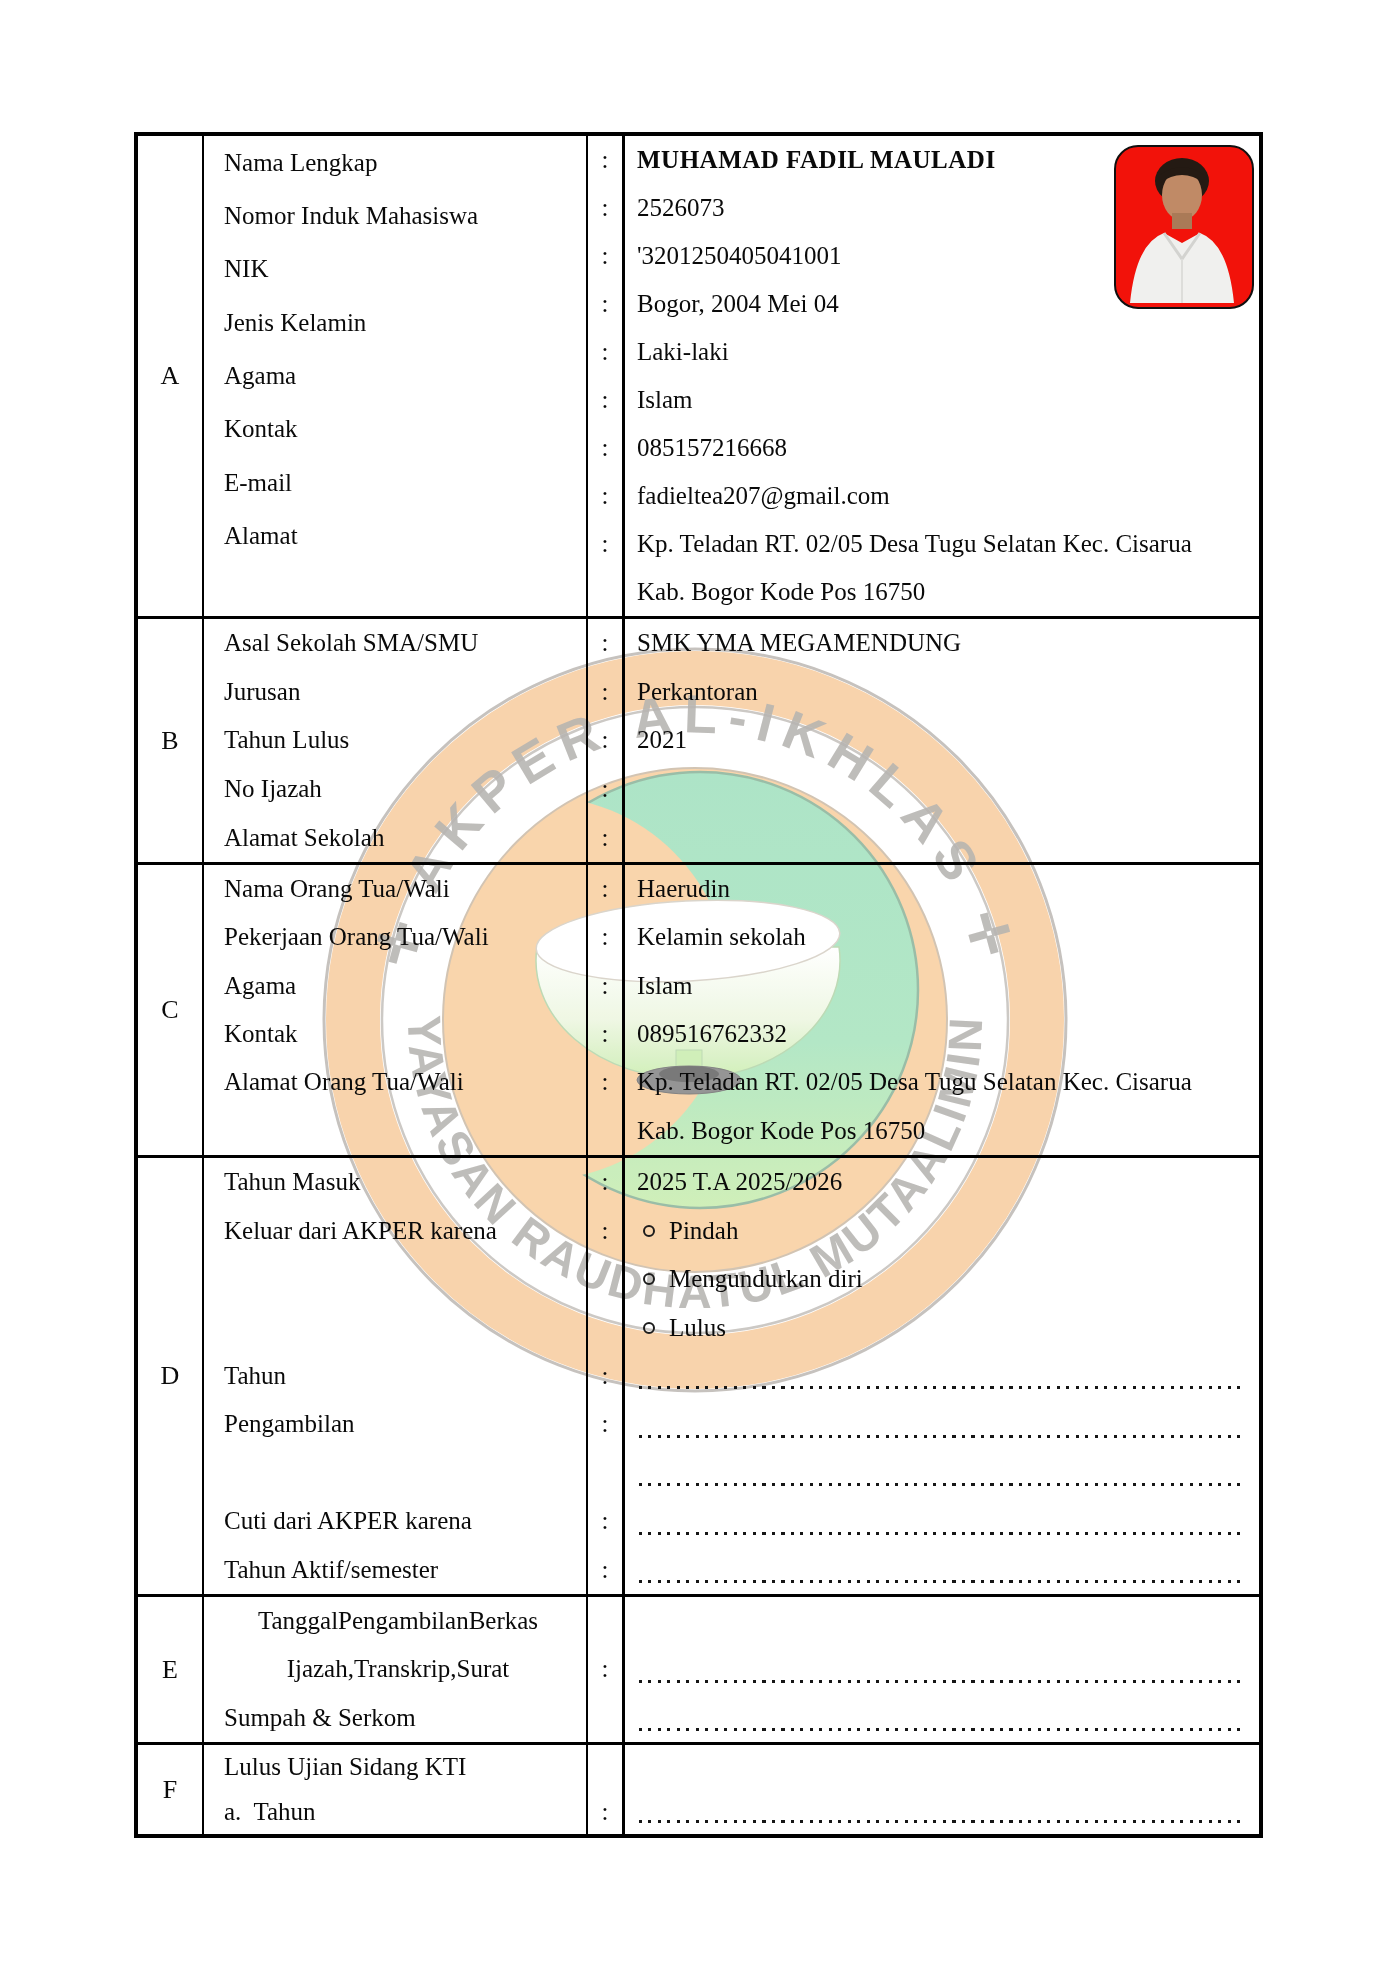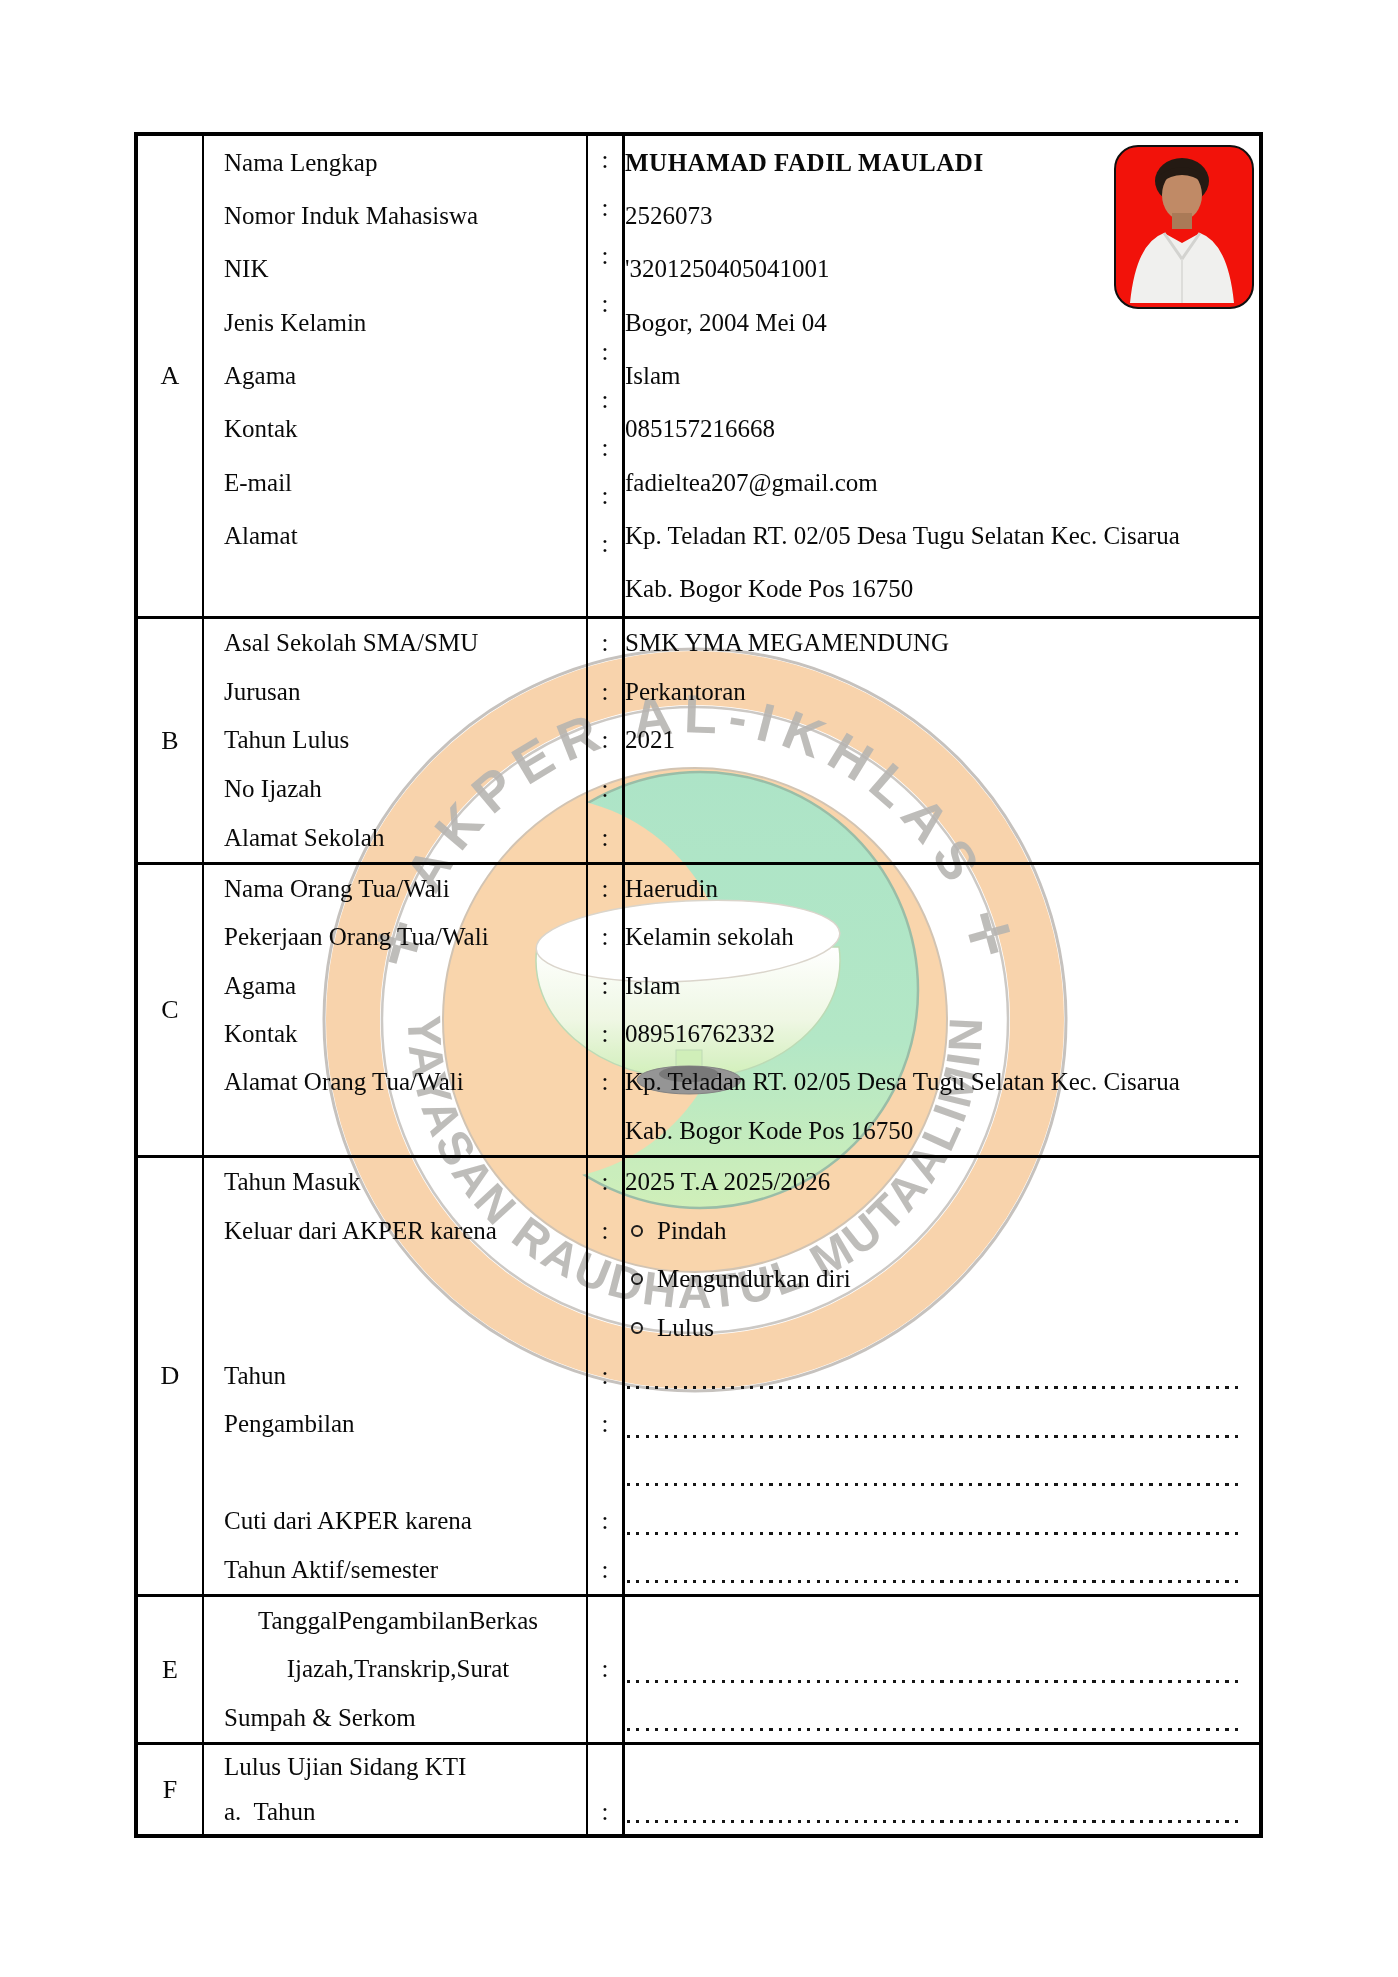--- a/index.html
+++ b/index.html
@@ -23,21 +23,21 @@
     width:64px;border-right:2px solid #000;display:flex;align-items:center;justify-content:center;
     font-size:26px;
   }
   .col-label{width:382px;border-right:2px solid #000;display:flex;flex-direction:column;}
   .col-colon{width:34px;border-right:3px solid #000;display:flex;flex-direction:column;}
   .col-value{flex:1;display:flex;flex-direction:column;min-width:0;}
   .line{flex:1;display:flex;align-items:center;font-size:25px;white-space:pre;min-height:0;}
   .col-label .line{padding:0 14px 0 20px;}
   .col-label .line.justify{justify-content:center;}
   .col-colon .line{justify-content:center;padding:0;}
-  .col-value .line{}
+  .col-value .line{padding-left:12px;}
   .bold{font-weight:bold;letter-spacing:.5px;}
   .dots{
     flex:1;align-self:flex-end;height:3px;margin:0 16px 11px 2px;
     background-image:repeating-linear-gradient(90deg,#161616 0 3px,transparent 3px 9.5px);
   }
   .radio{
     width:12px;height:12px;border:2px solid #1c1c1c;border-radius:50%;
     margin:0 14px 0 6px;flex:none;box-sizing:border-box;background:transparent;
   }
   .photo{
@@ -128,20 +128,21 @@
         <div class="line"><span>:</span></div>
         <div class="line"><span>:</span></div>
         <div class="line"><span>:</span></div>
         <div class="line"></div>
       </div>
       <div class="col-value">
         <div class="line"><span class="bold">MUHAMAD FADIL MAULADI</span></div>
         <div class="line"><span class="">2526073</span></div>
         <div class="line"><span class="">'3201250405041001</span></div>
         <div class="line"><span class="">Bogor, 2004 Mei 04</span></div>
+        <div class="line"><span class="">Laki-laki</span></div>
         <div class="line"><span class="">Islam</span></div>
         <div class="line"><span class="">085157216668</span></div>
         <div class="line"><span class="">fadieltea207@gmail.com</span></div>
         <div class="line"><span class="">Kp. Teladan RT. 02/05 Desa Tugu Selatan Kec. Cisarua</span></div>
         <div class="line"><span class="">Kab. Bogor Kode Pos 16750</span></div>
       </div>
     </div>
     <div class="section" style="height: 243px;">
       <div class="col-letter">B</div>
       <div class="col-label">

